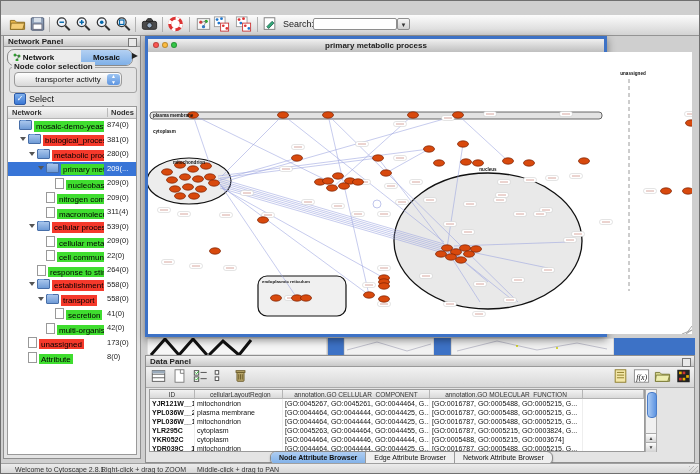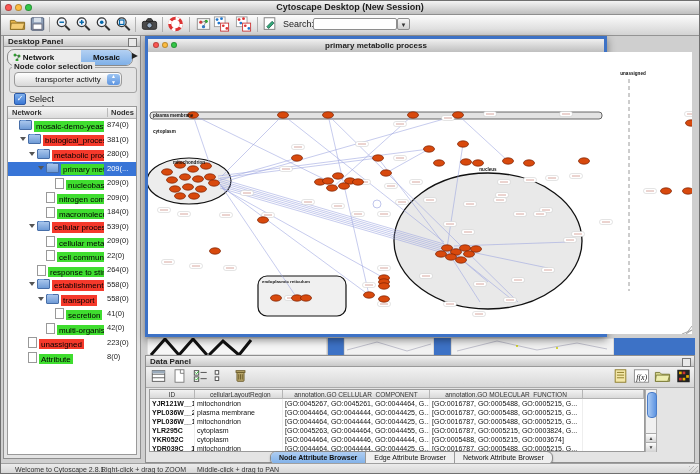--- a/index.html
+++ b/index.html
@@ -71,26 +71,20 @@
   
   .statusbar{position:absolute;left:0;top:462px;width:100%;height:12px;background:linear-gradient(#ececec,#cwhite 0);background:linear-gradient(#ececec,#cfcfcf);border-top:1px solid #a0a0a0;}
   .status-item{position:absolute;top:2px;font-size:7px;color:#333;}
   .grip{position:absolute;right:1px;bottom:1px;width:9px;height:9px;background:repeating-linear-gradient(135deg,#bbb 0,#bbb 1px,transparent 1px,transparent 3px);}
 </style>
 </head>
 <body>
 
 <div id="root">
 
-  <div class="titlebar">
-    <div class="tl" style="left:4px;background:#fc5753;"></div>
-    <div class="tl" style="left:14px;background:#fdbc40;"></div>
-    <div class="tl" style="left:24px;background:#34c748;"></div>
-    <div class="title-text">Cytoscape Desktop (New Session)</div>
-  </div>
 
   <div class="toolbar" id="main-toolbar">
     <div class="tsep" style="left:48px;"></div>
     <div class="tsep" style="left:134px;"></div>
     <div class="tsep" style="left:161px;"></div>
     <div class="tsep" style="left:188px;"></div>
     <div class="tsep" style="left:256px;"></div>
     <span class="search-label" style="left:282px;">Search:</span>
     <input class="search-box" style="left: 312px;" value="">
     <div class="search-drop" style="left:396px;">▼</div>
@@ -160,21 +154,21 @@
           <circle cx="15" cy="14" r="1.5" fill="#27c"></circle>
         </svg></div>
       <div class="tbtn" style="left: 260px;"><svg width="17" height="16" viewBox="0 0 18 18">
           <rect x="3" y="2" width="12" height="13" fill="#fff" stroke="#777"></rect>
           <path d="M6,12 l6,-6 l2,2 l-6,6 z" fill="#3a7" stroke="#265"></path>
         </svg></div>
     </div>
 
   <div class="panel" style="left:2px;top:34px;width:138px;height:424px;">
     <div class="panel-header">
-      <span>Desktop Panel</span>
+      <span>Network Panel</span>
       <div class="float-ico"></div>
     </div>
     <div class="cp-tabs">
       <div class="cp-tab"><span class="neticon"><svg width="8" height="8">
               <circle cx="2" cy="2" r="1.5" fill="#2ca52c"></circle>
               <circle cx="6" cy="3" r="1.5" fill="#2ca52c"></circle>
               <circle cx="4" cy="7" r="1.5" fill="#2ca52c"></circle>
               <line x1="2" y1="2" x2="6" y2="3" stroke="#555" stroke-width=".7"></line>
               <line x1="6" y1="3" x2="4" y2="7" stroke="#555" stroke-width=".7"></line>
             </svg></span><span>Network</span></div>
@@ -218,21 +212,21 @@
           <div class="trow" style="top: 69px;">
             <span class="lblwrap" style="left: 39px; width: 57px;"><span class="trisp"></span><span class="leafi"></span><span class="chip green">nucleobase-co</span></span>
             <span class="cnt">209(0)</span>
           </div>
           <div class="trow" style="top: 83.5px;">
             <span class="lblwrap" style="left: 30px; width: 66px;"><span class="trisp"></span><span class="leafi"></span><span class="chip green">nitrogen compou</span></span>
             <span class="cnt">209(0)</span>
           </div>
           <div class="trow" style="top: 98px;">
             <span class="lblwrap" style="left: 30px; width: 66px;"><span class="trisp"></span><span class="leafi"></span><span class="chip green">macromolecule</span></span>
-            <span class="cnt">184(0)</span>
+            <span class="cnt">311(4)</span>
           </div>
           <div class="trow" style="top: 112.5px;">
             <span class="lblwrap" style="left: 21px; width: 75px;"><span class="tri"></span><span class="fold"></span><span class="chip red">cellular process</span></span>
             <span class="cnt">539(0)</span>
           </div>
           <div class="trow" style="top: 127px;">
             <span class="lblwrap" style="left: 30px; width: 66px;"><span class="trisp"></span><span class="leafi"></span><span class="chip green">cellular metabol</span></span>
             <span class="cnt">209(0)</span>
           </div>
           <div class="trow" style="top: 141.5px;">
@@ -254,21 +248,21 @@
           <div class="trow" style="top: 199.5px;">
             <span class="lblwrap" style="left: 39px; width: 57px;"><span class="trisp"></span><span class="leafi"></span><span class="chip green">secretion</span></span>
             <span class="cnt">41(0)</span>
           </div>
           <div class="trow" style="top: 214px;">
             <span class="lblwrap" style="left: 30px; width: 66px;"><span class="trisp"></span><span class="leafi"></span><span class="chip green">multi-organism pro</span></span>
             <span class="cnt">42(0)</span>
           </div>
           <div class="trow" style="top: 228.5px;">
             <span class="lblwrap" style="left: 12px; width: 84px;"><span class="trisp"></span><span class="leafi"></span><span class="chip red">unassigned</span></span>
-            <span class="cnt">223(0)</span>
+            <span class="cnt">173(0)</span>
           </div>
           <div class="trow" style="top: 243px;">
             <span class="lblwrap" style="left: 12px; width: 84px;"><span class="trisp"></span><span class="leafi"></span><span class="chip green">Attribute</span></span>
             <span class="cnt">8(0)</span>
           </div>
         </div>
     </div>
   </div>
 
   <svg style="position:absolute;left:146px;top:337px;" width="548" height="17">

